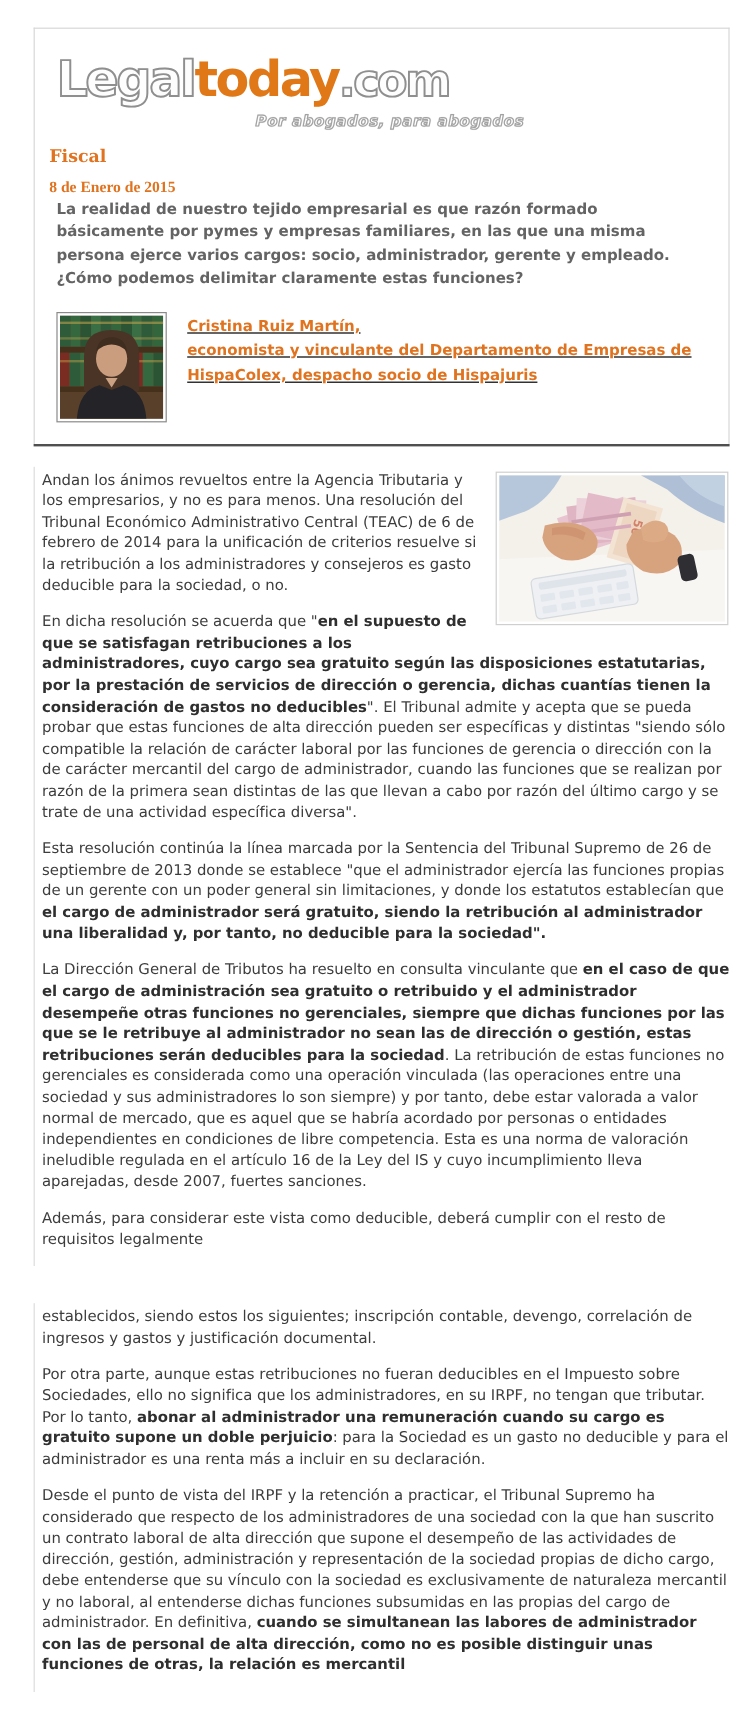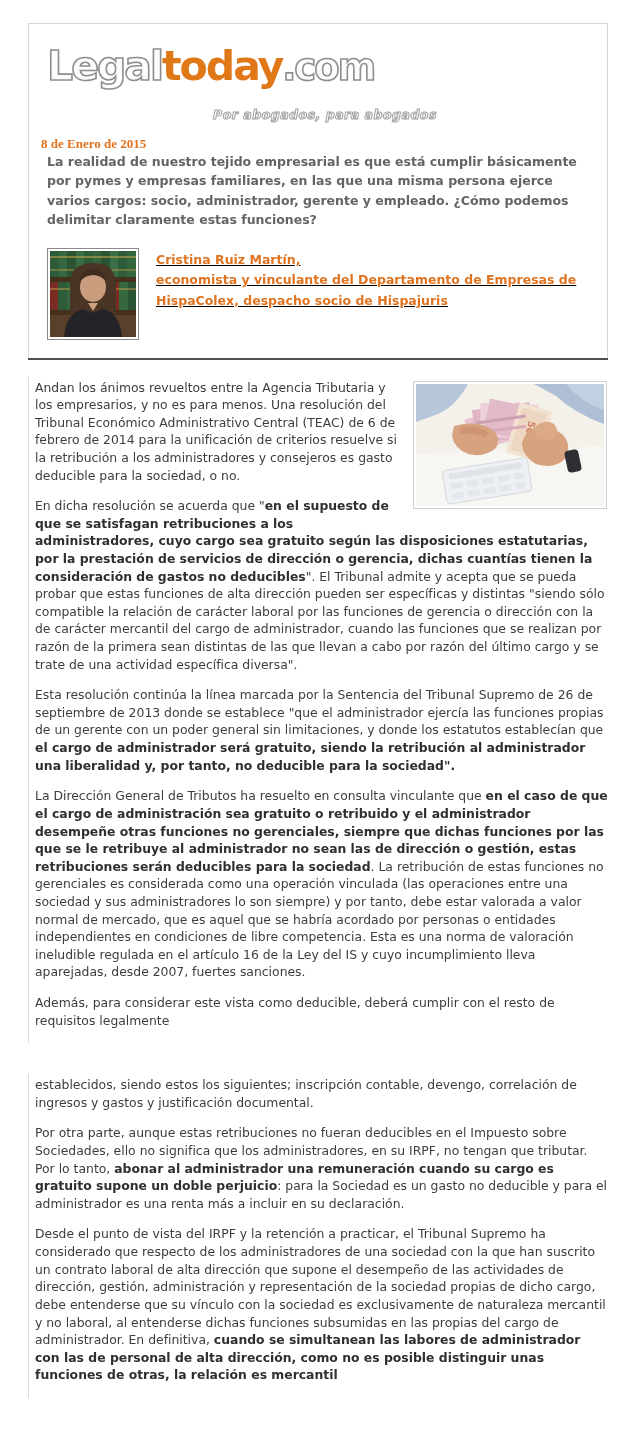--- a/index.html
+++ b/index.html
@@ -1,21 +1,21 @@
 <!DOCTYPE html>
 <html lang="es"><head>
 <meta charset="utf-8">
 <style>
   html,body{margin:0;padding:0;background:#ffffff;}
   body{width:625px;font-family:"DejaVu Sans","Liberation Sans",sans-serif;-webkit-font-smoothing:antialiased;}
   .page{width:580px;margin:0 0 0 28px;padding-top:23px;}
 
   
   .header-card{border:1px solid #d8d8d8;border-bottom:none;padding:18px 14px 2px 12px;box-sizing:border-box;}
-  .logo{line-height:1;margin:4px 0 20px 6px;white-space:nowrap;}
+  .logo{line-height:1;margin:4px 0 6px 6px;white-space:nowrap;}
   .logo-text{font-family:"DejaVu Sans",sans-serif;font-weight:bold;font-size:41px;letter-spacing:-2px;}
   .logo-hollow{color:#fdfdfd;-webkit-text-stroke:1.6px #8f8f8f;text-shadow:0 0 1px #9a9a9a;}
   .logo-orange{color:#e07818;}
   .logo-com{font-size:37px;}
   .tagline{font-size:12.5px;font-weight:bold;font-style:italic;color:#fefefe;-webkit-text-stroke:1px #a3a3a3;text-shadow:0 0 1px #ababab;margin:2px 0 14px 172px;letter-spacing:.5px;}
   .category{color:#e0731f;font-family:"DejaVu Serif","Liberation Serif",serif;font-weight:bold;font-size:14.5px;margin:6px 0 0 0;}
   .date{color:#e0731f;font-family:Liberation Serif, serif;font-weight:bold;font-size:13px;margin:9px 0 0 0;}
   .title{color:#274f92;font-family:"DejaVu Serif","Liberation Serif",serif;font-weight:normal;font-size:21px;line-height:1.25;margin:9px 0 15px 0;}
   .summary{font-weight:bold;color:#646464;font-size:12.5px;line-height:1.55;margin:0 4px 0 6px;}
   .author-row{display:flex;gap:17px;margin:18px 0 16px 6px;align-items:flex-start;}
@@ -42,22 +42,23 @@
 
   <div class="header-card">
 
     <div class="logo">
       <span class="logo-text">
         <span class="logo-hollow">Legal</span><span class="logo-orange">today</span><span class="logo-hollow logo-com">.com</span>
       </span>
     </div>
     <div class="tagline">Por abogados, para abogados</div>
 
+    <div class="category">Fiscal</div>
     <div class="date">8 de Enero de 2015</div>
-    <p class="summary">La realidad de nuestro tejido empresarial es que está cumplir básicamente por pymes y empresas familiares, en las que una misma persona ejerce varios cargos: socio, administrador, gerente y empleado. ¿Cómo podemos delimitar claramente estas funciones?</p>
+    <p class="summary">La realidad de nuestro tejido empresarial es que razón formado básicamente por pymes y empresas familiares, en las que una misma persona ejerce varios cargos: socio, administrador, gerente y empleado. ¿Cómo podemos delimitar claramente estas funciones?</p>
 
     <div class="author-row">
       <div class="author-photo">
         <svg width="86" height="86" viewBox="0 0 86 86" xmlns="http://www.w3.org/2000/svg">
           <rect width="86" height="86" fill="#6e4f33"></rect>
 
           <g>
             <rect x="0" y="0" width="9" height="26" fill="#2e5c3a"></rect>
               <rect x="9" y="0" width="8" height="26" fill="#35683f"></rect>
             <rect x="17" y="0" width="9" height="26" fill="#2a5434"></rect>

